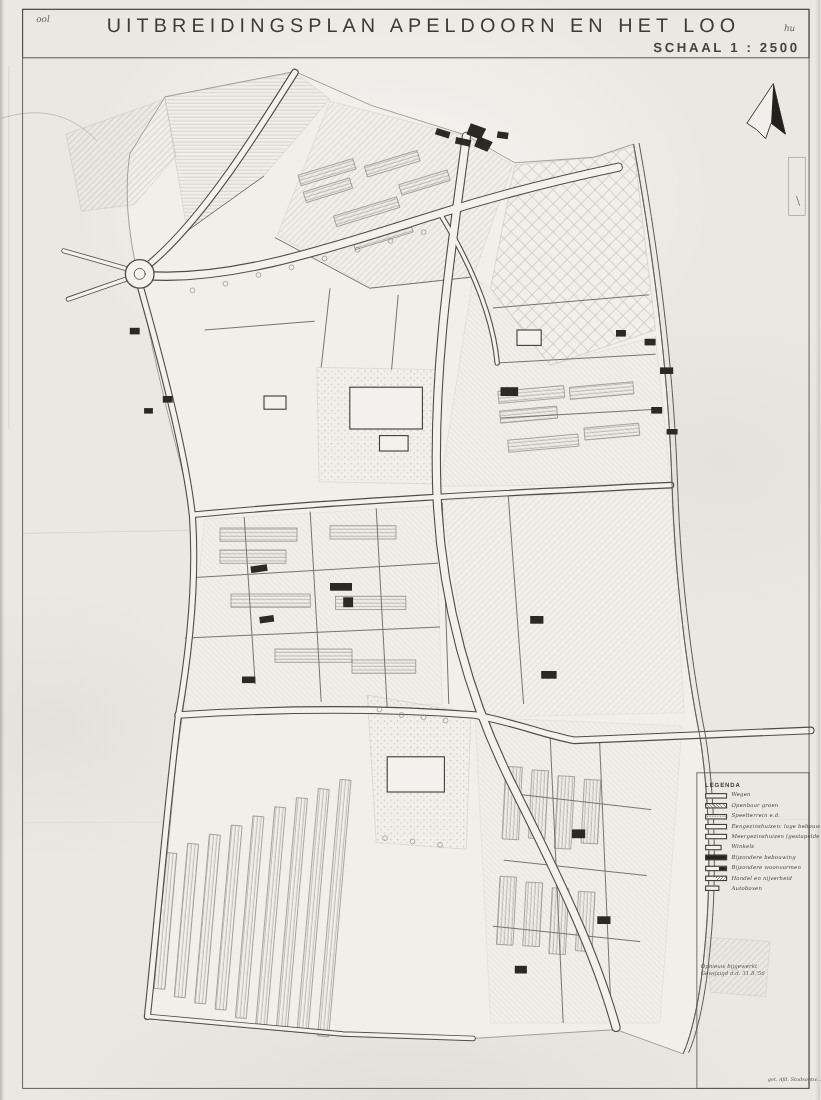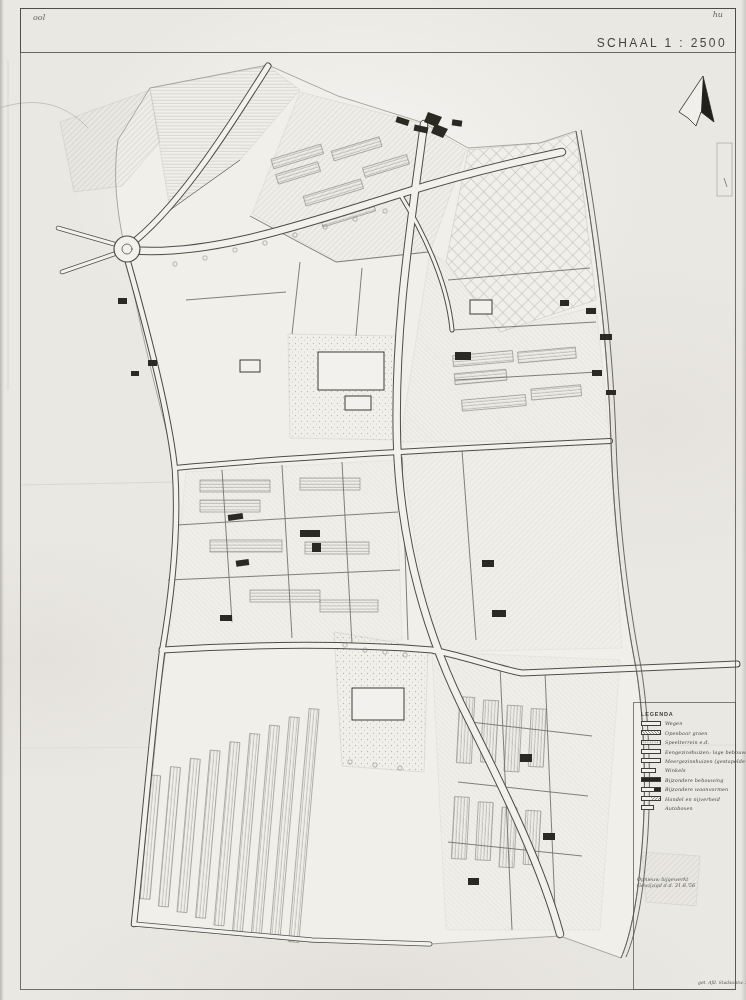--- a/index.html
+++ b/index.html
@@ -21,25 +21,25 @@
   svg.mapart{position:absolute;left:0;top:0;}
   .frame{position:absolute;left:20px;top:8px;width:716px;height:982px;
     border:1px solid rgba(70,70,62,.75);box-sizing:border-box;}
   .titleblock{position:absolute;left:20px;top:8px;width:716px;height:45px;
     border:1px solid rgba(70,70,62,.8);box-sizing:border-box;}
   .maintitle{position:absolute;left:76px;top:4px;white-space:nowrap;
     font-size:18px;font-weight:500;letter-spacing:4.6px;color:#3b3b34;}
   .subtitle{position:absolute;left:6px;top:27px;white-space:nowrap;
     font-size:11.5px;font-weight:500;letter-spacing:2.6px;color:#44443c;}
   .scalelabel{position:absolute;right:8px;top:27px;white-space:nowrap;
-    font-size:12px;font-weight:400;letter-spacing:2.4px;color:#44443c;}
+    font-size:12px;font-weight:700;letter-spacing:2.4px;color:#44443c;}
   .corner-note{position:absolute;font-family:"DejaVu Serif",serif;font-style:italic;
     font-size:8px;color:#63635a;}
   .corner-note.left{left:12px;top:4px;}
-  .corner-note.right{right:12px;top:1px;}
+  .corner-note.right{right:12px;top:12px;}
   .legendbox{position:absolute;left:633px;top:702px;width:103px;height:288px;
     border:1px solid rgba(80,80,70,.7);box-sizing:border-box;padding:8px 0 0 7px;}
   .legend-title{font-size:5.5px;font-weight:bold;letter-spacing:.8px;color:#3d3d35;margin-bottom:3px;}
   .legend-row{display:flex;align-items:center;gap:4px;margin-top:3.4px;height:6px;overflow:visible;}
   .swatch{width:20px;height:5px;flex:none;border:0.7px solid #3e3e36;background:#f1f0ec;box-sizing:border-box;}
   .swatch[data-swatch="hatch"]{background:repeating-linear-gradient(45deg,#f1f0ec 0 1.5px,#8f8f86 1.5px 2.2px);}
   .swatch[data-swatch="dots"]{background:radial-gradient(circle at 1px 1px,#85857c 0.5px,transparent 0.7px) 0 0/2.4px 2.4px #f1f0ec;}
   .swatch[data-swatch="solid"]{background:#26261f;}
   .swatch[data-swatch="half"]{background:linear-gradient(to right,#f1f0ec 64%,#26261f 64%);}
   .swatch[data-swatch="diag"]{background:linear-gradient(to right,#f1f0ec 0 50%,transparent 50%),
@@ -273,20 +273,21 @@
     <g>
       <polygon points="703,76 714,122 701,112 696,126 688,118 679,112" fill="#f0efec" stroke="#3a3a35" stroke-width="0.9" stroke-linejoin="round"></polygon>
       <polygon points="703,76 714,122 701,112" fill="#20201c"></polygon>
     </g>
   </svg>
 
   <div class="frame"></div>
 
   <div class="titleblock">
     <span class="corner-note left">ool</span>
+    <div class="maintitle">UITBREIDINGSPLAN APELDOORN EN HET LOO</div>
     <div class="scalelabel">SCHAAL 1 : 2500</div>
     <span class="corner-note right">hu</span>
   </div>
 
   <div class="legendbox">
     <div class="legend-title">LEGENDA</div>
 
     <div class="legend-row">
       <span class="swatch" data-swatch="plain"></span>
       <span class="legend-label">Wegen</span>

